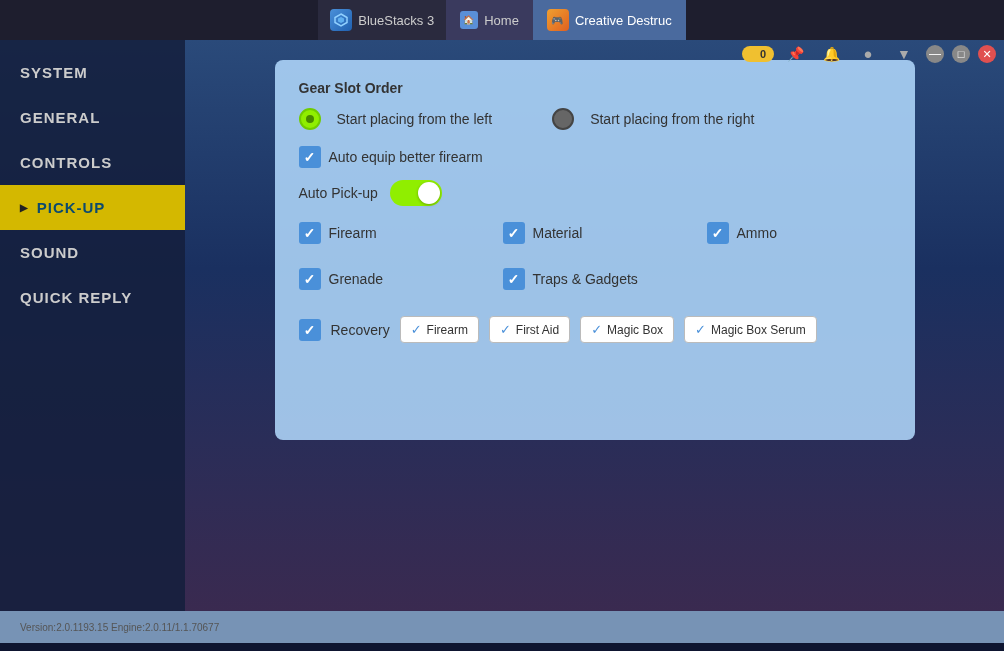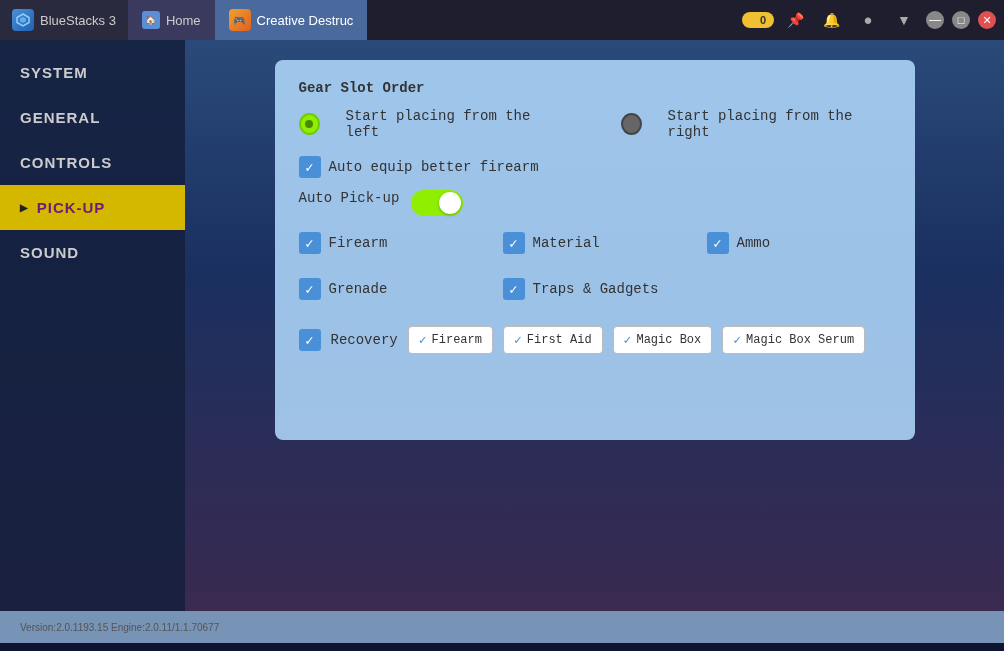--- a/index.html
+++ b/index.html
@@ -14,20 +14,21 @@
 
     
     .titlebar {
       width: 100%;
       height: 40px;
       background: #1e1e2e;
       display: flex;
       align-items: center;
       position: relative;
       z-index: 100;
+      flex-direction: column;
     }
     .titlebar-left {
       display: flex;
       align-items: center;
       gap: 0;
     }
     .titlebar-app {
       display: flex;
       align-items: center;
       padding: 0 12px;
@@ -161,21 +162,21 @@
       font-size: 15px;
       font-weight: bold;
       letter-spacing: 1px;
       cursor: pointer;
       display: flex;
       align-items: center;
       gap: 8px;
     }
     .sidebar-item.active {
       background: #d4b800;
-      color: #701a75;
+      color: #0c4a6e;
     }
     .sidebar-item.active::before {
       content: '▶';
       font-size: 10px;
       color: #222;
     }
     .sidebar-item-report {
       padding: 14px 20px;
       color: #aaa;
       font-size: 13px;
@@ -183,21 +184,20 @@
       margin-top: auto;
     }
 
     
     .content-panel {
       flex: 1;
       padding: 20px;
       display: flex;
       align-items: flex-start;
       justify-content: center;
-      font-family: Liberation Mono, monospace;
     }
     .settings-card {
       background: rgba(180, 220, 255, 0.85);
       border-radius: 8px;
       padding: 20px 24px;
       width: 640px;
       min-height: 380px;
     }
 
     
@@ -209,21 +209,21 @@
     }
     .radio-group {
       display: flex;
       gap: 60px;
       margin-bottom: 16px;
       align-items: center;
     }
     .radio-option {
       display: flex;
       align-items: center;
-      gap: 26px;
+      gap: 16px;
       cursor: pointer;
     }
     .radio-circle {
       width: 22px;
       height: 22px;
       border-radius: 50%;
       border: 2px solid #666;
       display: flex;
       align-items: center;
       justify-content: center;
@@ -269,20 +269,21 @@
       flex-shrink: 0;
     }
     .checkbox-label {
       font-size: 14px;
       color: #333;
     }
 
     
     .toggle-row {
       display: flex;
+      align-items: center;
       gap: 12px;
       margin-bottom: 16px;
     }
     .toggle-label {
       font-size: 14px;
       color: #333;
     }
     .toggle-switch {
       width: 52px;
       height: 26px;
@@ -408,20 +409,23 @@
     </div>
     <div class="sidebar-item">
       <span>CONTROLS</span>
     </div>
     <div class="sidebar-item active">
       <span>PICK-UP</span>
     </div>
     <div class="sidebar-item">
       <span>SOUND</span>
     </div>
+    <div class="sidebar-item">
+      <span>QUICK REPLY</span>
+    </div>
   </div>
 
   <div class="content-panel">
     <div class="settings-card">
 
       <div class="section-title">Gear Slot Order</div>
       <div class="radio-group">
         <div class="radio-option">
           <div class="radio-circle selected"></div>
           <span class="radio-label">Start placing from the left</span>

